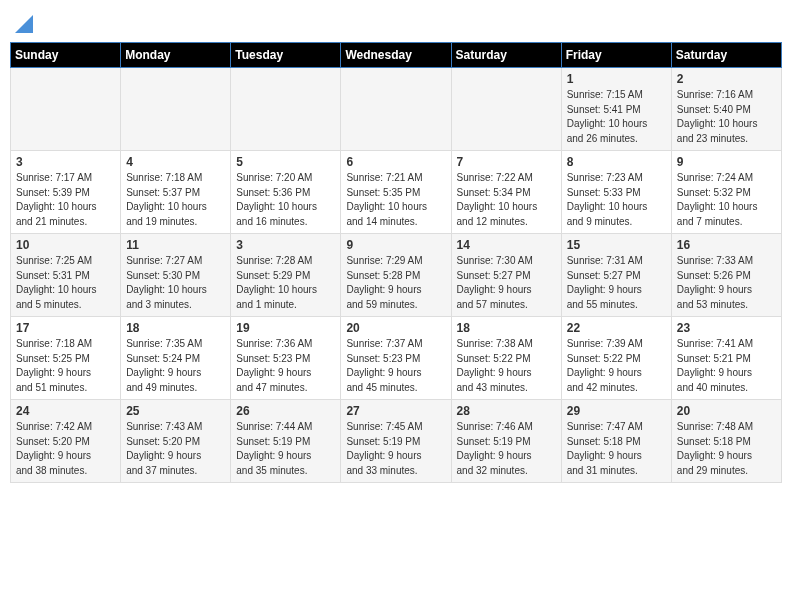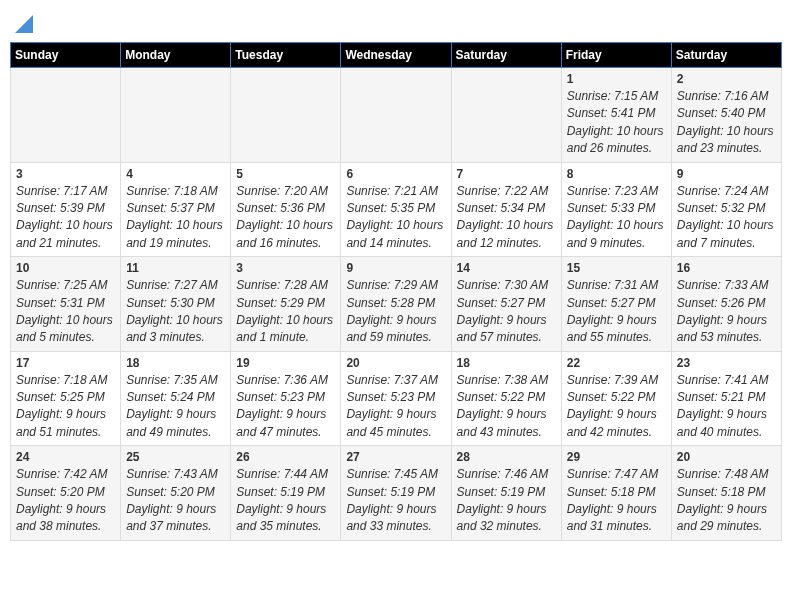--- a/index.html
+++ b/index.html
@@ -54,24 +54,23 @@
     tbody tr:nth-child(odd) td {
       background: #f5f5f5;
     }
     .day-num {
       font-weight: bold;
       font-size: 12px;
       display: block;
       margin-bottom: 2px;
     }
     .day-info {
-      font-size: 12px;
+      font-size: 10px;
       line-height: 1.45;
       color: #333;
-      font-style: italic;
     }
     .logo-wrapper {
       display: flex;
       align-items: center;
       gap: 2px;
     }
     .logo-main {
       font-size: 24px;
       font-weight: bold;
       color: #333;

